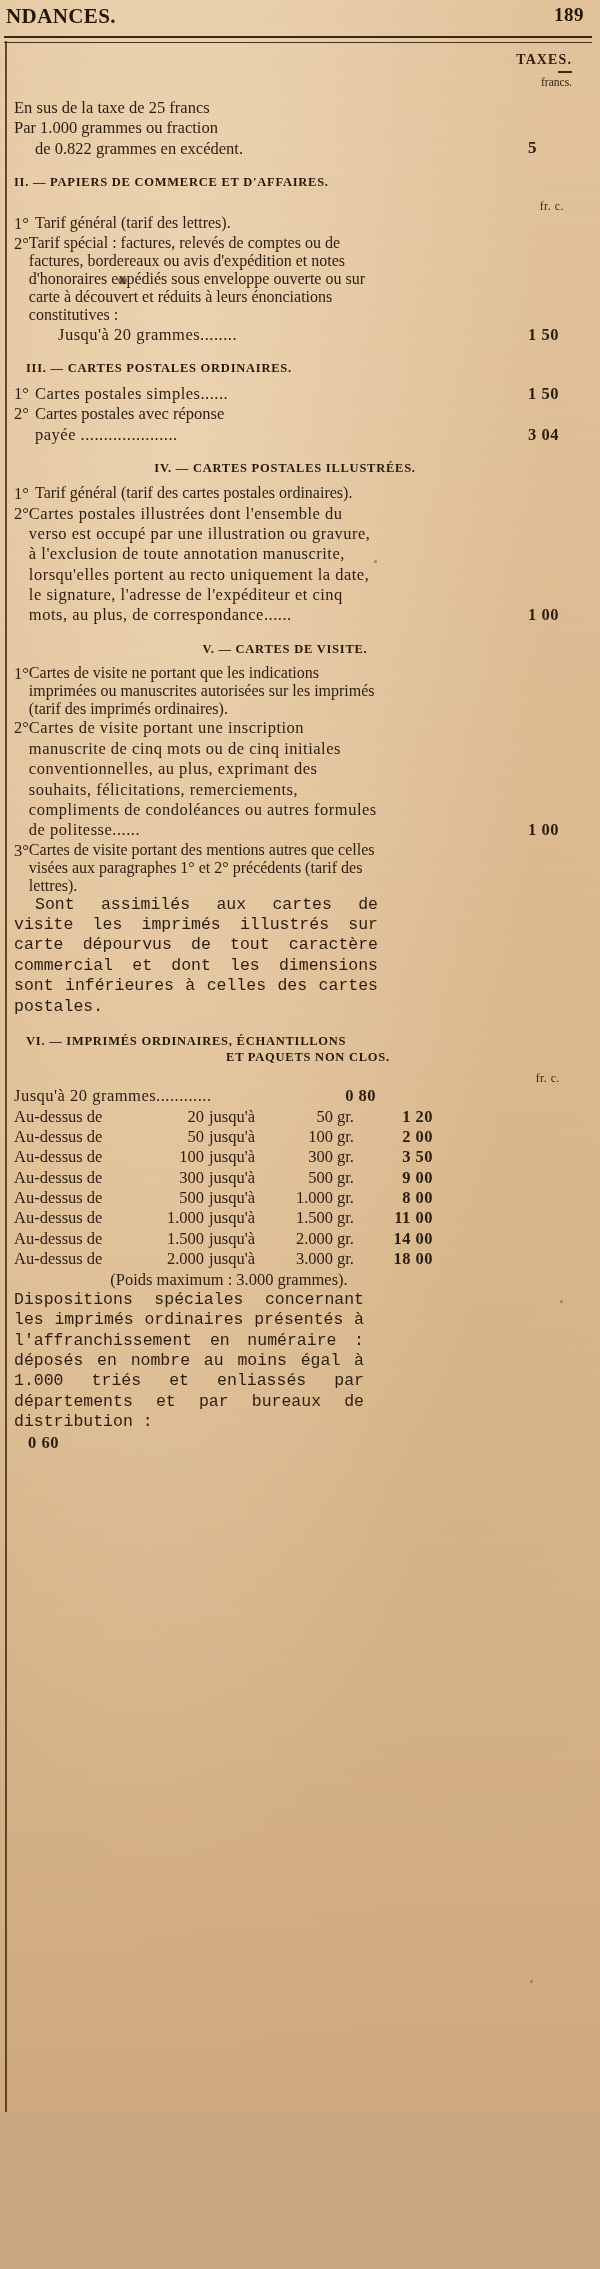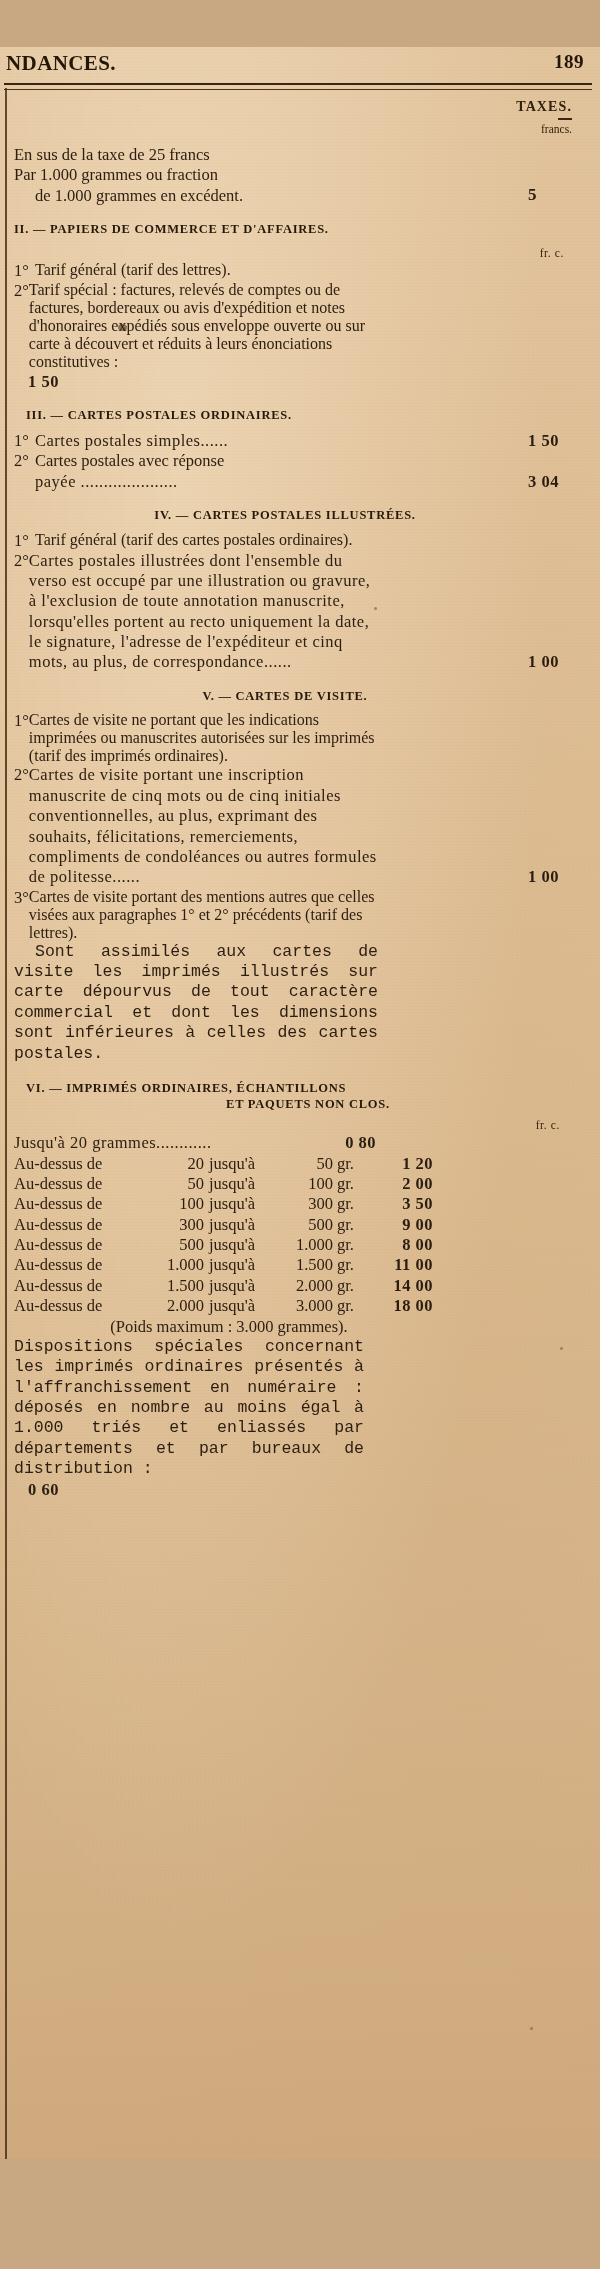--- a/index.html
+++ b/index.html
@@ -17,21 +17,20 @@
 
   .page {
     position: relative;
     width: 600px;
     height: 2112px;
     background:
       radial-gradient(ellipse at 30% 20%, rgba(255,240,215,0.40), rgba(255,240,215,0) 62%),
       radial-gradient(ellipse at 78% 72%, rgba(210,172,128,0.32), rgba(210,172,128,0) 60%),
       linear-gradient(176deg, #e2c49d 0%, #dfbf96 28%, #dcbb90 55%, #d6b489 78%, #cfa97d 100%);
     box-sizing: border-box;
-    margin-top: 47px;
   }
 
   
   .grain {
     position: absolute;
     inset: 0;
     pointer-events: none;
     opacity: .30;
     background-image:
       repeating-linear-gradient(0deg, rgba(120,85,45,.045) 0 1px, rgba(255,255,255,0) 1px 3px),
@@ -243,38 +242,39 @@
       <div class="lbl">TAXES.</div>
       <div class="dash"></div>
       <div class="sub">francs.</div>
     </div>
 
     <div style="margin-top:10px;">
       <div class="row">
         <div class="txt">
           <div>En sus de la taxe de 25 francs</div>
           <div>Par 1.000 grammes ou fraction</div>
-          <div class="ind">de 1.000 grammes en excédent.</div>
+          <div class="ind">de 0.822 grammes en excédent.</div>
         </div>
         <div class="price big" style="align-self:flex-end;padding-left:6px;">5</div>
       </div>
     </div>
 
     <div class="sec-head">II. — PAPIERS DE COMMERCE ET D'AFFAIRES.</div>
     <div class="frc">fr.  c.</div>
 
     <div class="item">
       <span class="num">1°</span>
       <span class="body">Tarif général (tarif des lettres).</span>
     </div>
     <div class="item">
       <span class="num">2°</span>
       <span class="body">Tarif spécial : factures, relevés de comptes ou de factures, bordereaux ou avis d'expédition et notes d'honoraires expédiés sous enveloppe ouverte ou sur carte à découvert et réduits à leurs énonciations constitutives :</span>
     </div>
     <div class="row" style="margin-top:1px;">
+      <div class="txt ind2 lead">Jusqu'à 20 grammes........</div>
       <div class="price">1 50</div>
     </div>
 
     <div class="sec-head indent">III. — CARTES POSTALES ORDINAIRES.</div>
     <div class="row">
       <div class="txt">
         <span class="num">1°</span><span class="lead">Cartes postales simples......</span>
       </div>
       <div class="price">1 50</div>
     </div>

